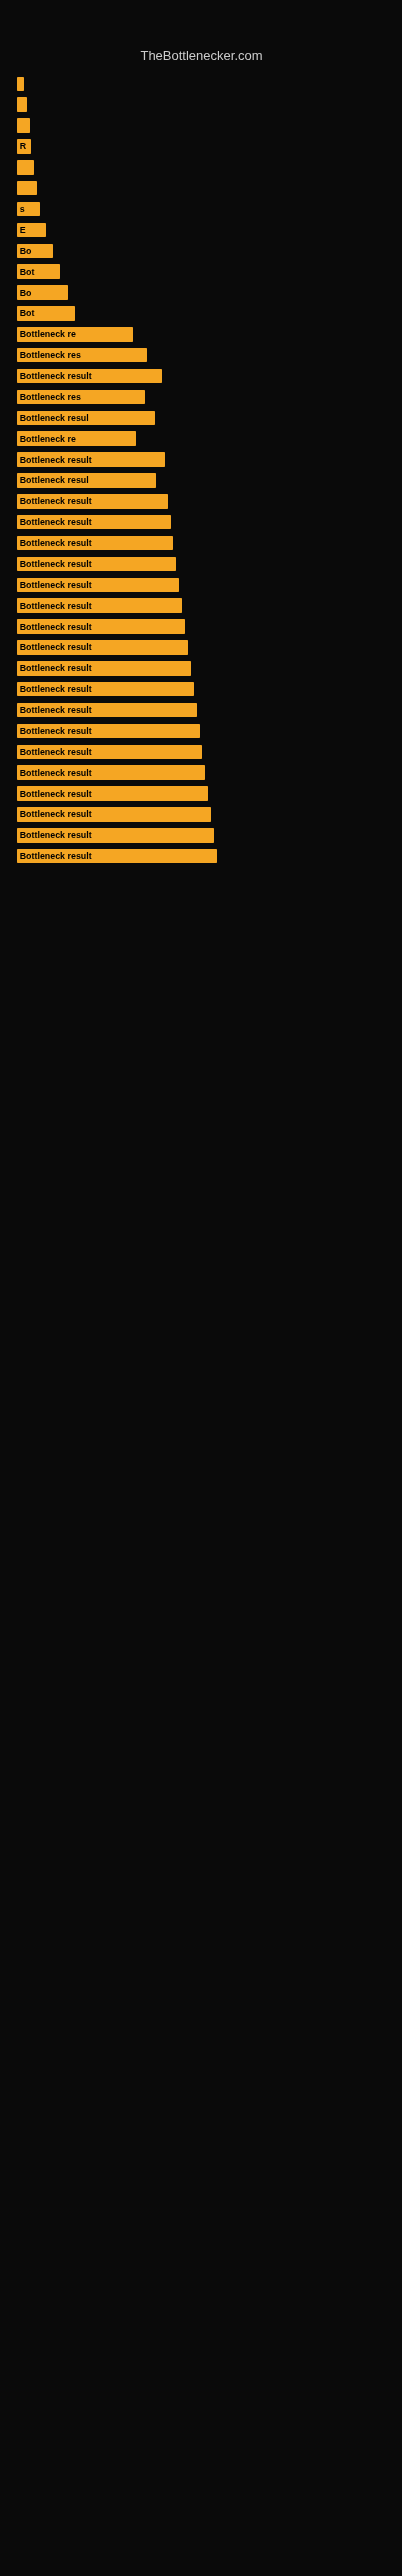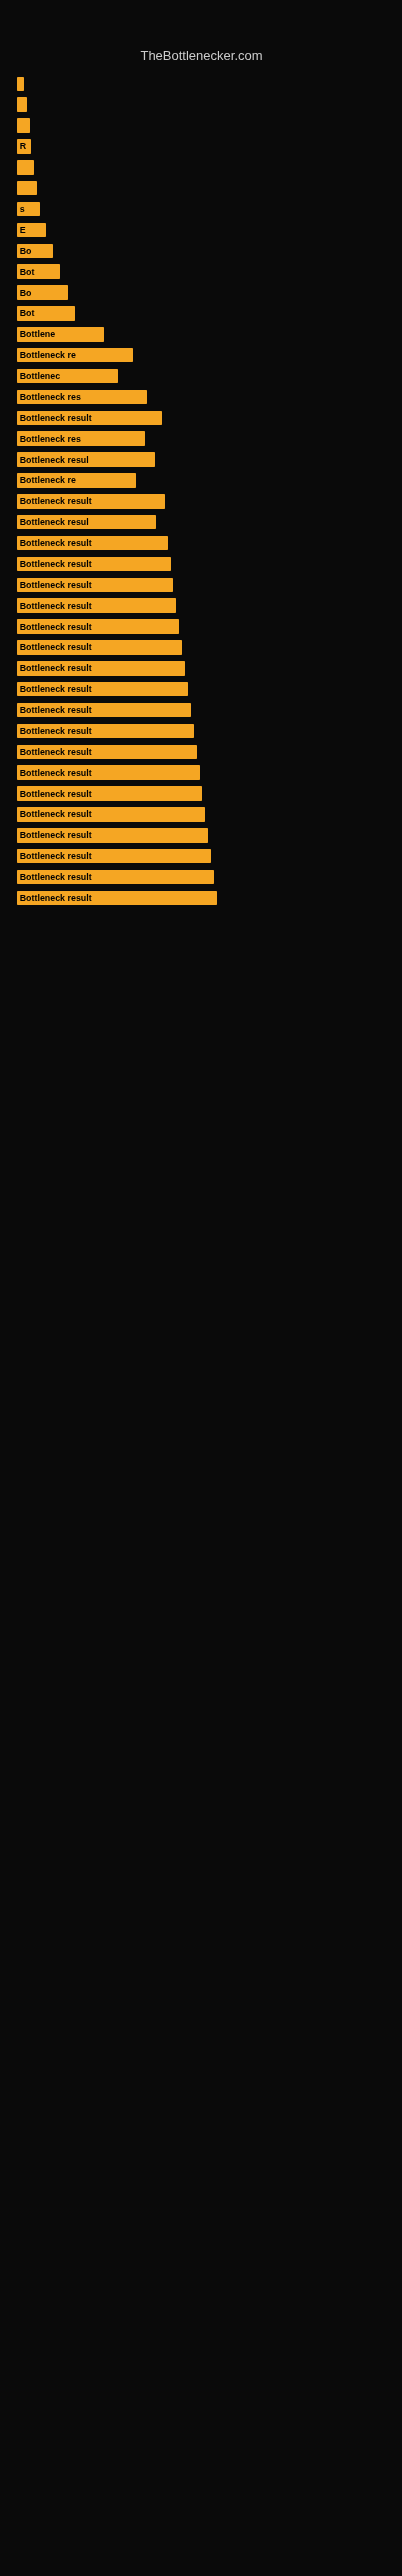--- a/index.html
+++ b/index.html
@@ -97,35 +97,25 @@
       <div class="bar" style="width: 51px; background-color: rgb(245, 166, 35); display: flex; align-items: center; padding-left: 3.2px; min-width: 51px; overflow: hidden;">
         <span style="color: rgb(0, 0, 0); font-size: 8.9px; font-weight: bold; white-space: nowrap;">Bo</span>
       </div>
     </div>
     <div class="bar-row">
       <div class="bar" style="width: 58px; background-color: rgb(245, 166, 35); display: flex; align-items: center; padding-left: 3.2px; min-width: 58px; overflow: hidden;">
         <span style="color: rgb(0, 0, 0); font-size: 8.9px; font-weight: bold; white-space: nowrap;">Bot</span>
       </div>
     </div>
     <div class="bar-row">
-      <div class="bar" style="width: 87px; background-color: rgb(245, 166, 35); display: flex; align-items: center; padding-left: 3.2px; min-width: 87px; overflow: hidden;">
-        <span style="color: rgb(0, 0, 0); font-size: 8.9px; font-weight: bold; white-space: nowrap;">Bottlene</span>
-      </div>
-    </div>
-    <div class="bar-row">
       <div class="bar" style="width: 116px; background-color: rgb(245, 166, 35); display: flex; align-items: center; padding-left: 3.2px; min-width: 116px; overflow: hidden;">
         <span style="color: rgb(0, 0, 0); font-size: 8.9px; font-weight: bold; white-space: nowrap;">Bottleneck re</span>
       </div>
     </div>
     <div class="bar-row">
-      <div class="bar" style="width: 101px; background-color: rgb(245, 166, 35); display: flex; align-items: center; padding-left: 3.2px; min-width: 101px; overflow: hidden;">
-        <span style="color: rgb(0, 0, 0); font-size: 8.9px; font-weight: bold; white-space: nowrap;">Bottlenec</span>
-      </div>
-    </div>
-    <div class="bar-row">
       <div class="bar" style="width: 130px; background-color: rgb(245, 166, 35); display: flex; align-items: center; padding-left: 3.2px; min-width: 130px; overflow: hidden;">
         <span style="color: rgb(0, 0, 0); font-size: 8.9px; font-weight: bold; white-space: nowrap;">Bottleneck res</span>
       </div>
     </div>
     <div class="bar-row">
       <div class="bar" style="width: 145px; background-color: rgb(245, 166, 35); display: flex; align-items: center; padding-left: 3.2px; min-width: 145px; overflow: hidden;">
         <span style="color: rgb(0, 0, 0); font-size: 8.9px; font-weight: bold; white-space: nowrap;">Bottleneck result</span>
       </div>
     </div>
     <div class="bar-row">

